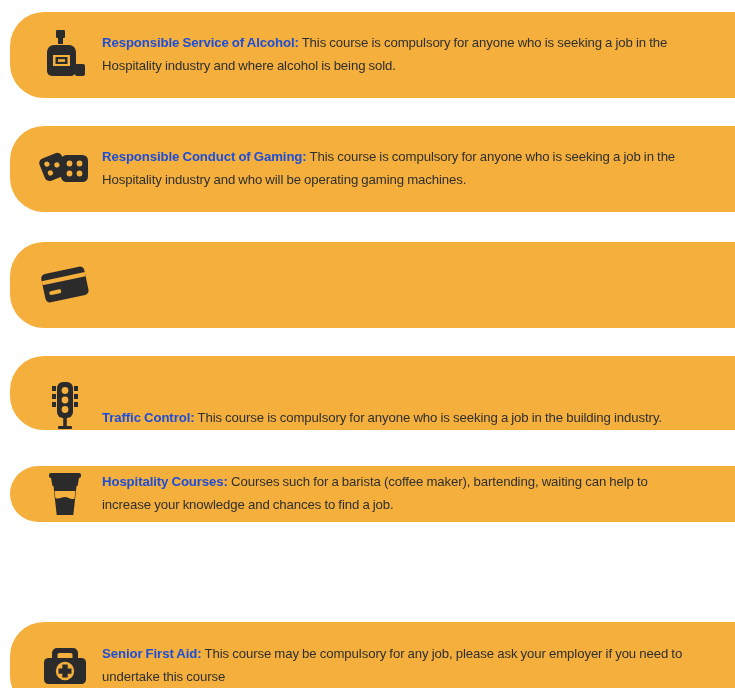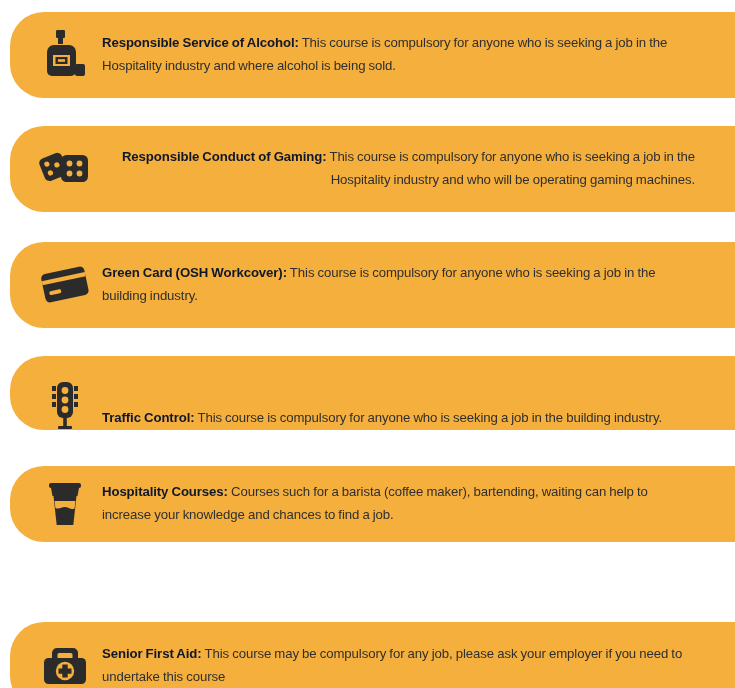--- a/index.html
+++ b/index.html
@@ -45,32 +45,32 @@
     flex: 1 1 auto;
     padding-right: 40px;
     color: #2b2b2b;
     font-size: 13.2px;
     line-height: 1.72;
     letter-spacing: -0.1px;
     word-spacing: -0.4px;
   }
   .card-title {
     font-weight: bold;
-    color: #0f172a;
+    color: #1d4ed8;
   }
   .card-body {
     font-weight: normal;
     color: #2f2f2f;
   }
   
   #card-0 { top: 12px;  height: 86px; }
-  #card-1 { top: 126px; height: 86px; text-align: right; }
+  #card-1 { top: 126px; height: 86px; }
   #card-2 { top: 242px; height: 86px; }
   #card-3 { top: 356px; height: 74px; align-items: flex-end; }
-  #card-4 { top: 466px; height: 76px; }
+  #card-4 { top: 466px; height: 56px; }
   #card-5 { top: 578px; height: 88px; margin-top: 44px; }
 
   #card-3 .card-icon { width: 74px; }
 </style>
 </head>
 <body>
 
 <div class="board">
 
   <div class="card" id="card-0">
@@ -122,23 +122,20 @@
   <div class="card" id="card-2">
     <div class="card-icon">
       <svg width="54" height="42" viewBox="0 0 54 42" aria-hidden="true">
         <g transform="rotate(-12 27 21)">
           <rect x="5" y="6" width="44" height="29" rx="4.5" fill="#2b2b2b"></rect>
           <rect x="5" y="12.5" width="44" height="4.2" fill="#f5af3c"></rect>
           <rect x="10" y="24" width="12" height="4" rx="1.6" fill="#f5af3c"></rect>
         </g>
       </svg>
     </div>
-    <div class="card-text">
-      <span></span><span class="card-title">Green Card (OSH Workcover):</span><span class="card-body"> This course is compulsory for anyone who is seeking a job in the building industry.</span>
-    </div>
   </div>
 
   <div class="card" id="card-3">
     <div class="card-icon">
       <svg width="34" height="50" viewBox="0 0 34 50" aria-hidden="true">
         <g fill="#2b2b2b">
           <rect x="9" y="2" width="16" height="36" rx="6"></rect>
           <rect x="15.2" y="37" width="3.6" height="11"></rect>
           <path d="M4 6 h4 v5 h-4 z M4 14 h4 v5 h-4 z M4 22 h4 v5 h-4 z"></path>
           <path d="M26 6 h4 v5 h-4 z M26 14 h4 v5 h-4 z M26 22 h4 v5 h-4 z"></path>

